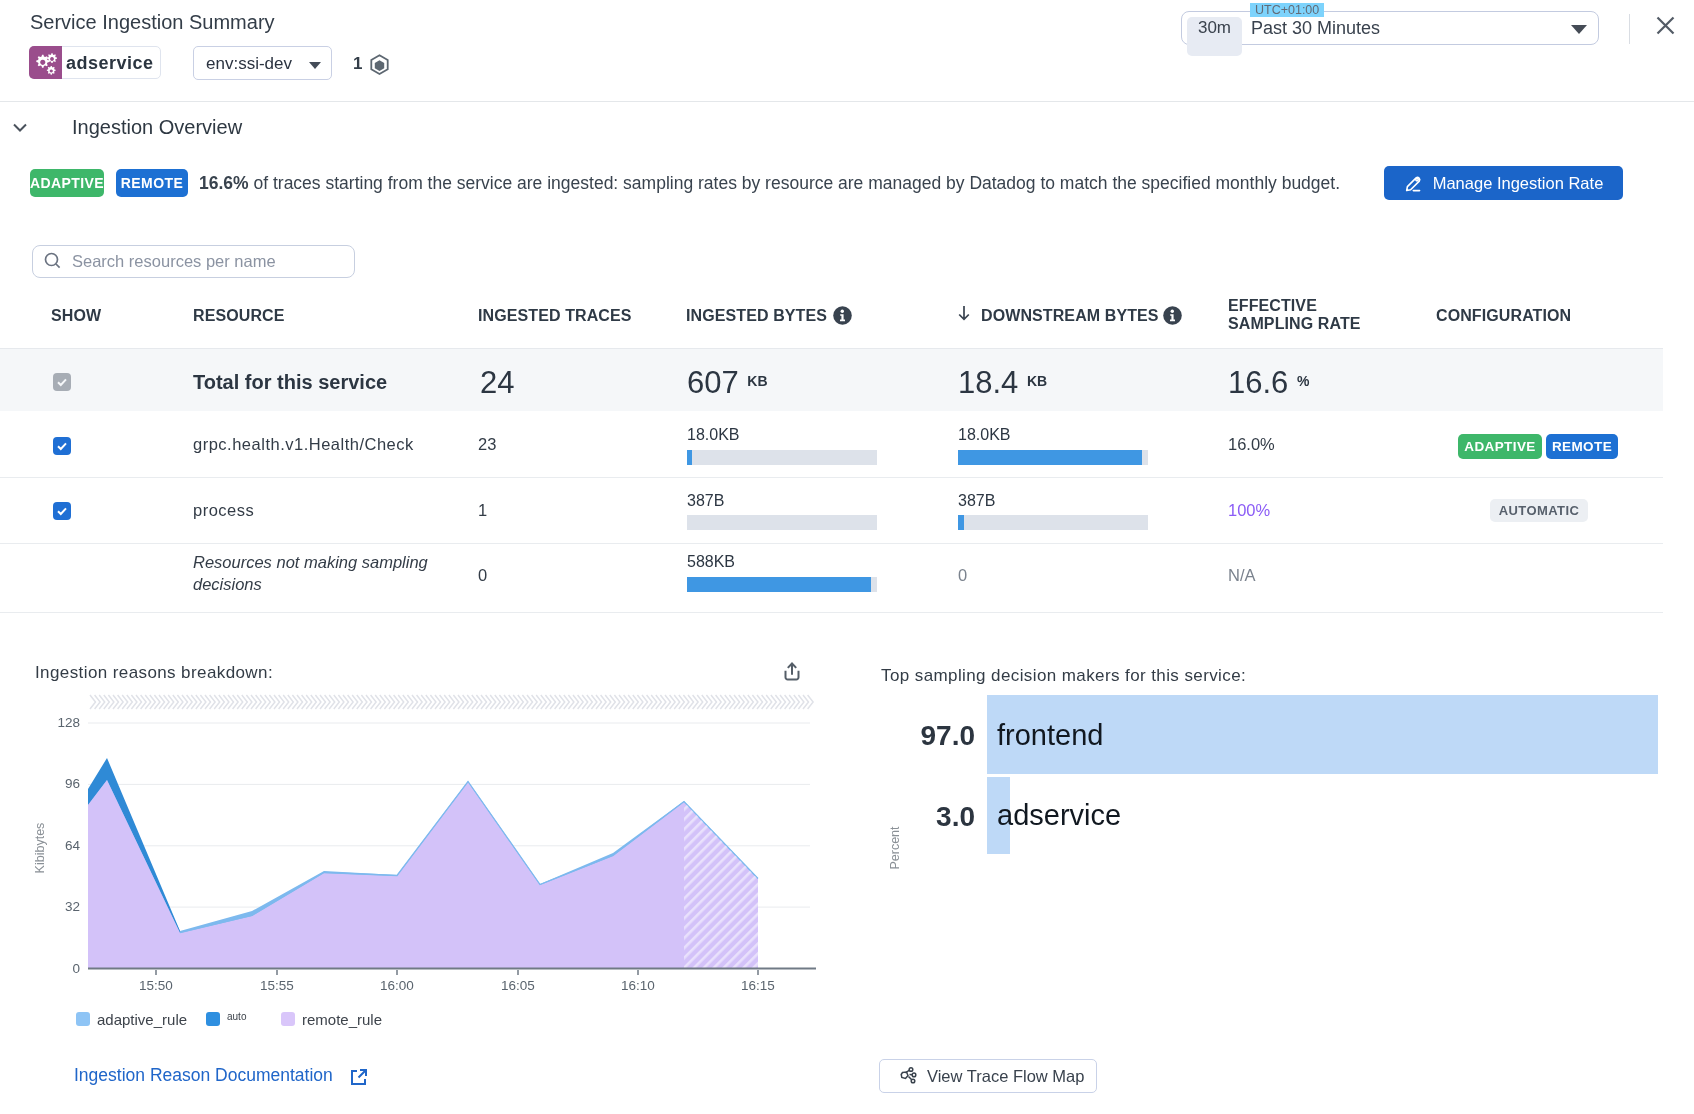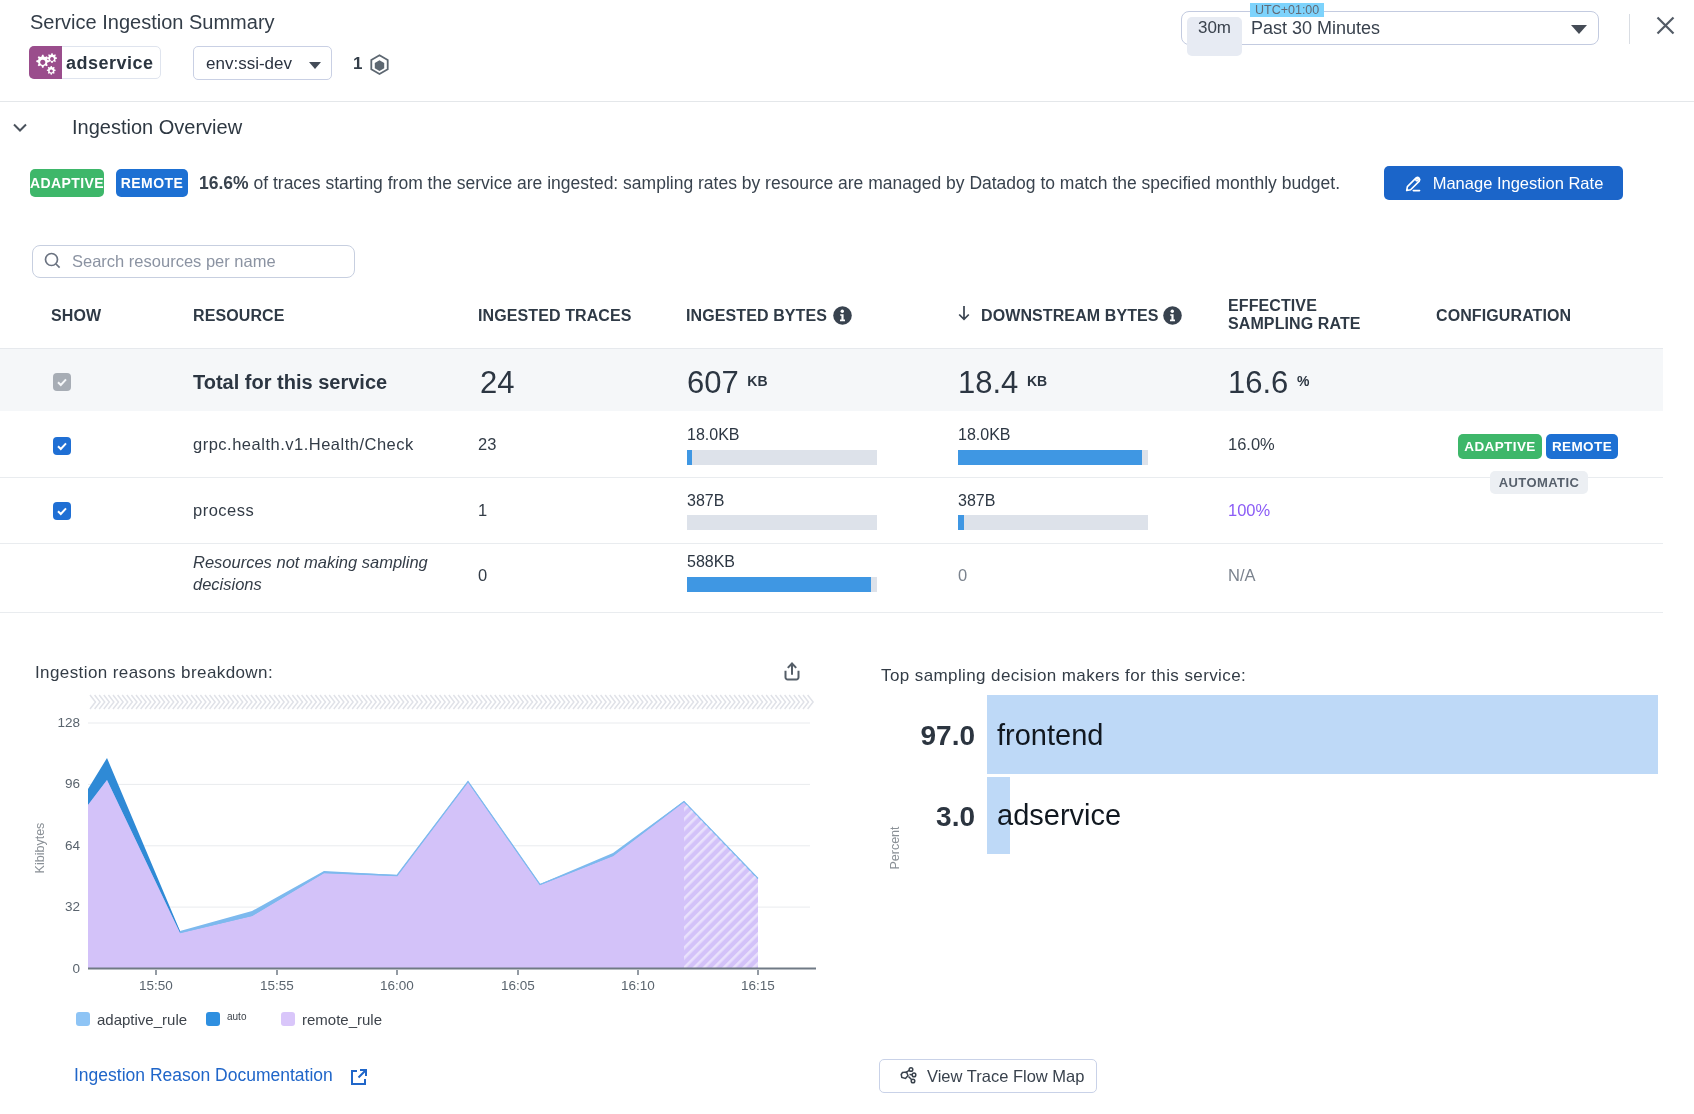--- a/index.html
+++ b/index.html
@@ -131,21 +131,21 @@
   </svg>
 <div class="abs" style="left:193px; top:501px; font-size:16.5px; letter-spacing:0.5px; color:#333c47;">process</div>
 <div class="abs" style="left:478px; top:501px; font-size:16.5px; color:#333c47;">1</div>
 <div class="abs" style="left:687px; top:492px; font-size:16px; color:#2c3642;">387B</div>
 <div class="abs" style="left:687px; top:515px; width:190px; height:15px; background:#dde2ea;"></div>
 <div class="abs" style="left:958px; top:492px; font-size:16px; color:#2c3642;">387B</div>
 <div class="abs" style="left:958px; top:515px; width:190px; height:15px; background:#dde2ea;">
     <div style="width:6px; height:15px; background:#3f97e3;"></div>
   </div>
 <div class="abs" style="left:1228px; top:501px; font-size:16.5px; color:#8b5cf6;">100%</div>
-<div class="abs badge" style="left:1490px; top:471px; width:98px; height:23px; font-size:13px; background:#eceff3; color:#57606c;">AUTOMATIC</div>
+<div class="abs badge" style="left:1490px; top:499px; width:98px; height:23px; font-size:13px; background:#eceff3; color:#57606c;">AUTOMATIC</div>
 <div class="abs" style="left:0px; top:543px; width:1663px; height:1px; background:#e9ecef;"></div>
 
 <div class="abs" style="left:193px; top:551px; font-size:16.5px; font-style:italic; color:#333c47; line-height:22px; width:280px;">Resources not making sampling decisions</div>
 <div class="abs" style="left:478px; top:566px; font-size:16.5px; color:#333c47;">0</div>
 <div class="abs" style="left:687px; top:553px; font-size:16px; color:#2c3642;">588KB</div>
 <div class="abs" style="left:687px; top:577px; width:190px; height:15px; background:#dde2ea;">
     <div style="width:184px; height:15px; background:#3f97e3;"></div>
   </div>
 <div class="abs" style="left:958px; top:566px; font-size:16.5px; color:#7b838e;">0</div>
 <div class="abs" style="left:1228px; top:566px; font-size:16.5px; color:#7b838e;">N/A</div>

